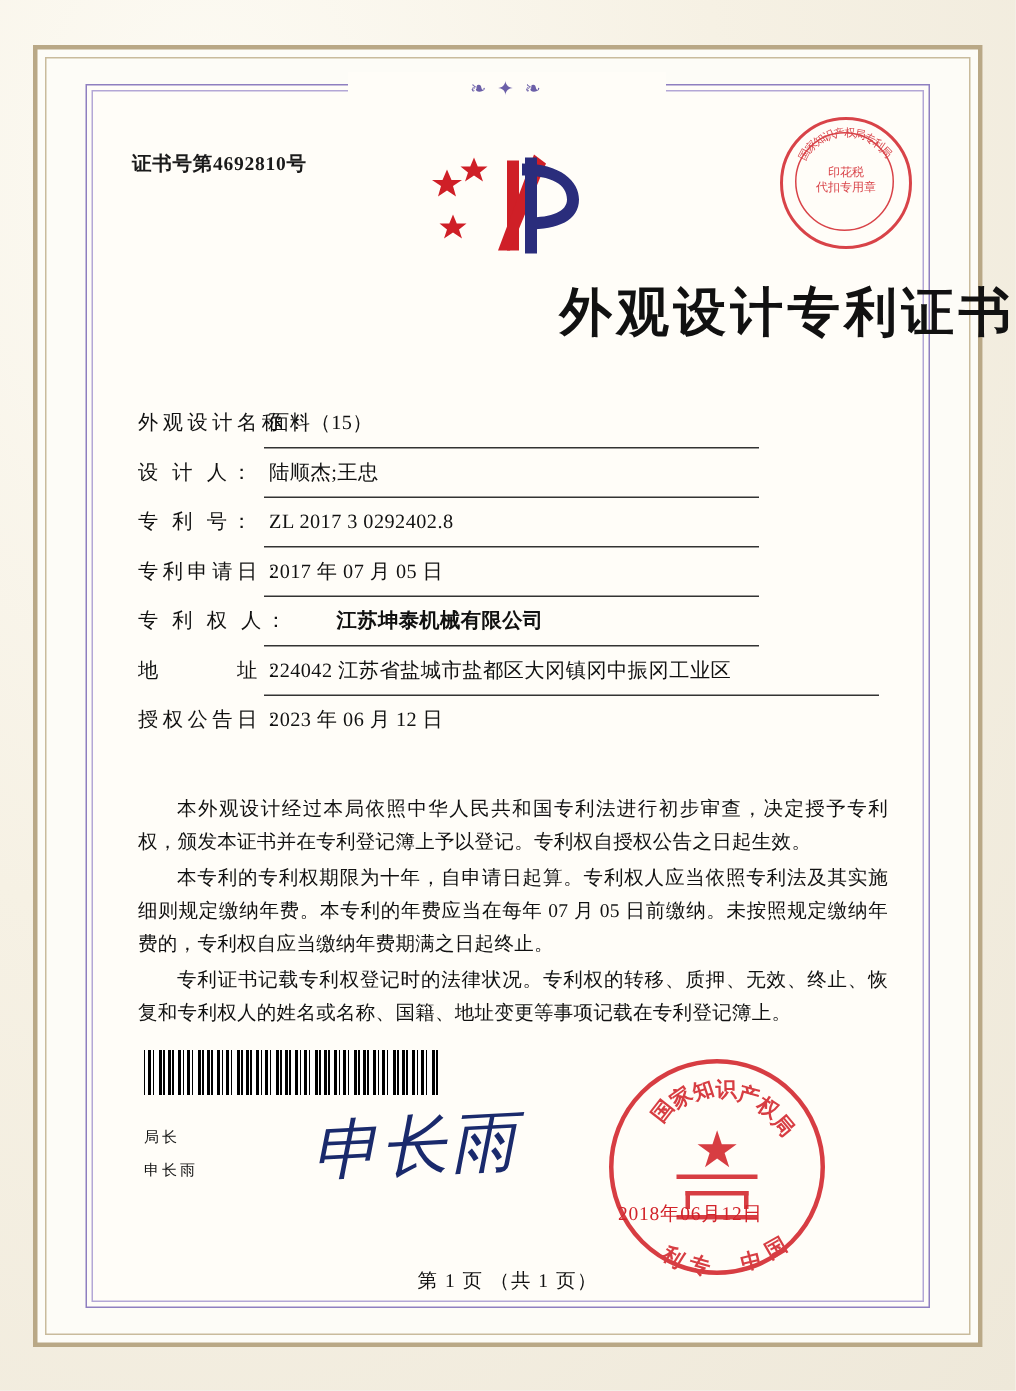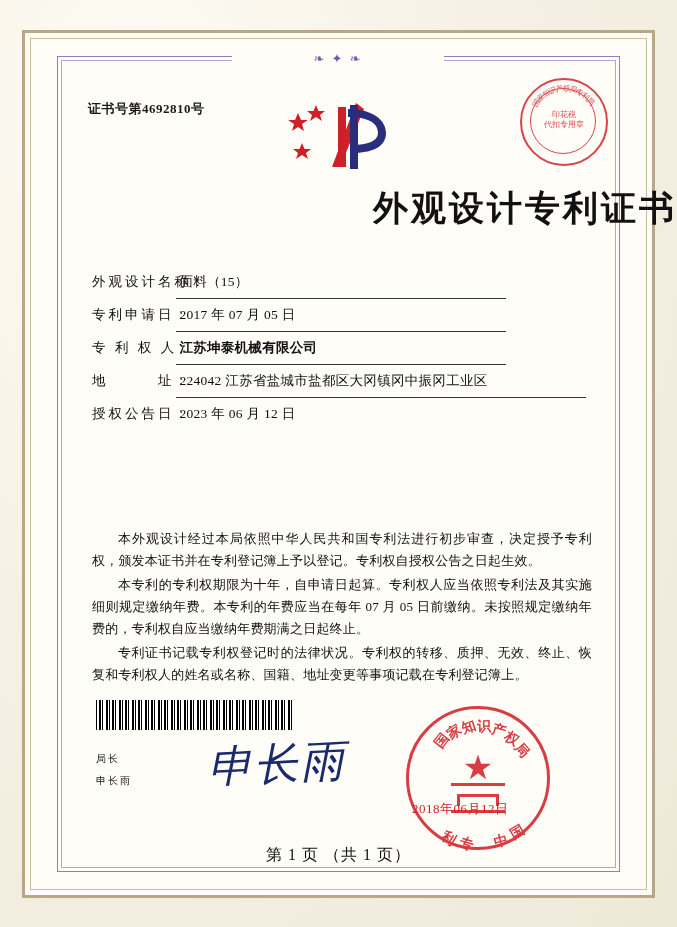--- a/index.html
+++ b/index.html
@@ -154,20 +154,21 @@
     display: inline-block;
     width: 84px;
     letter-spacing: 3px;
   }
   .field-value {
     display: inline-block;
     letter-spacing: .3px;
   }
   .field-value.bold {
     font-weight: bold;
+    margin-left: 45px;
   }
   .underline {
     position: absolute;
     left: 84px;
     bottom: 6px;
     height: 1px;
     background: #333;
   }
   .row-pub {
     position: relative;
@@ -283,21 +284,21 @@
     font-family: "DejaVu Serif", serif;
     font-style: italic;
     letter-spacing: 2px;
     transform: rotate(-3deg);
   }
   
   .footer {
     position: absolute;
     left: 0; right: 0; top: 845px;
     text-align: center;
-    font-size: 16px;
+    font-size: 13px;
     color: #111;
     letter-spacing: 1px;
   }
 </style>
 </head>
 <body>
 
 <div class="page">
   <div class="paper"></div>
 
@@ -344,20 +345,30 @@
 
   <div class="title">外观设计专利证书</div>
 
   <div class="fields">
     <div class="field-row">
       <span class="field-label">外观设计名称：</span>
       <span class="field-value">面料（15）</span>
       <span class="underline" style="width:330px;"></span>
     </div>
     <div class="field-row">
+      <span class="field-label">设 计 人：</span>
+      <span class="field-value">陆顺杰;王忠</span>
+      <span class="underline" style="width:330px;"></span>
+    </div>
+    <div class="field-row">
+      <span class="field-label">专 利 号：</span>
+      <span class="field-value">ZL 2017 3 0292402.8</span>
+      <span class="underline" style="width:330px;"></span>
+    </div>
+    <div class="field-row">
       <span class="field-label">专利申请日：</span>
       <span class="field-value">2017 年 07 月 05 日</span>
       <span class="underline" style="width:330px;"></span>
     </div>
     <div class="field-row">
       <span class="field-label">专 利 权 人：</span>
       <span class="field-value bold">江苏坤泰机械有限公司</span>
       <span class="underline" style="width:330px;"></span>
     </div>
     <div class="field-row">

